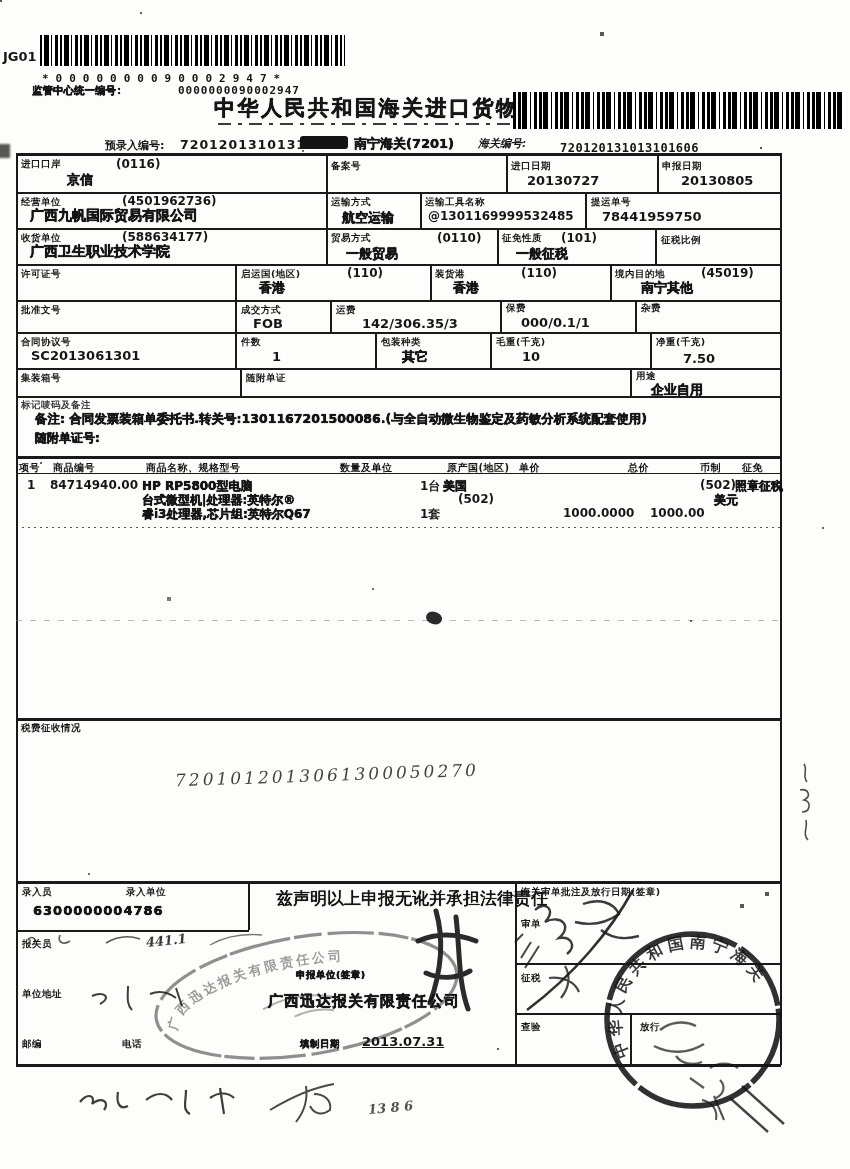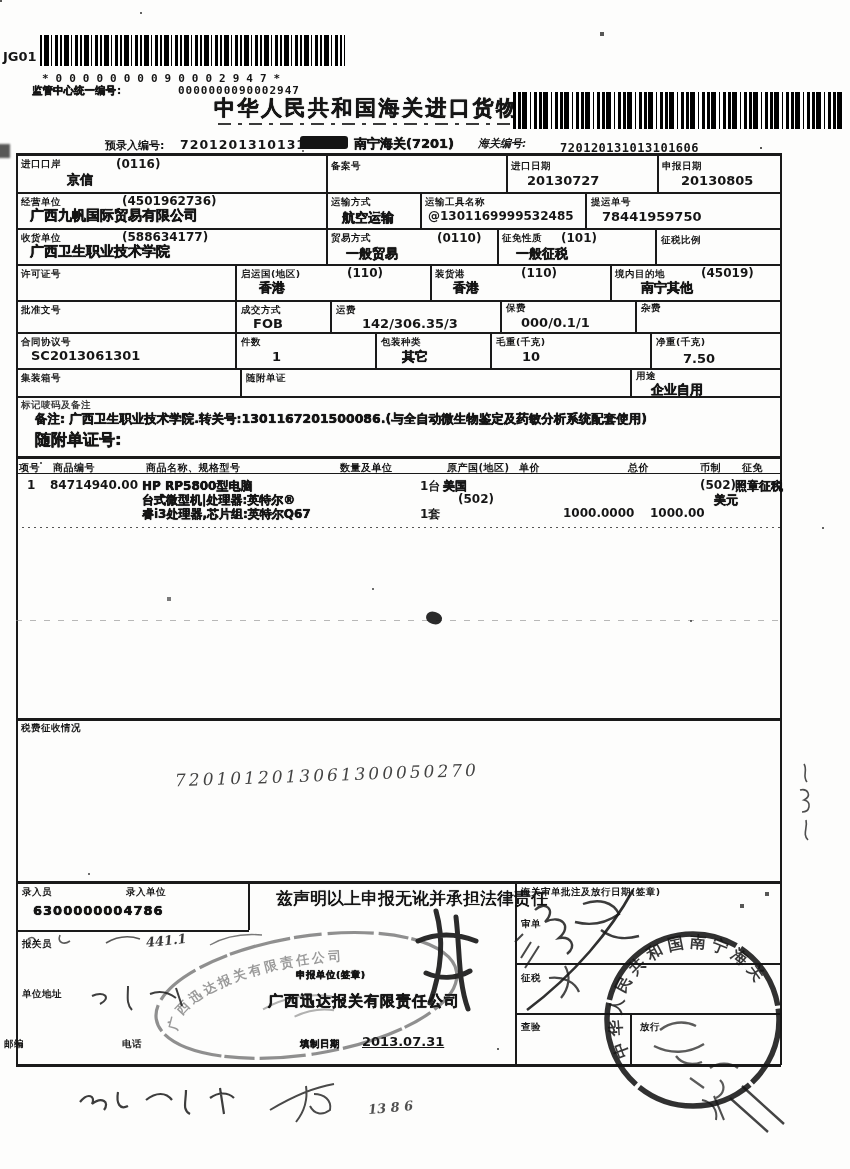--- a/index.html
+++ b/index.html
@@ -153,22 +153,22 @@
   <div class="abs val" style="left:522px;top:349px;">10</div>
   <div class="abs lbl" style="left:656px;top:336px;">净重(千克)</div>
   <div class="abs val" style="left:683px;top:351px;">7.50</div>
 
   <div class="abs lbl" style="left:21px;top:372px;">集装箱号</div>
   <div class="abs lbl" style="left:246px;top:372px;">随附单证</div>
   <div class="abs lbl" style="left:636px;top:370px;">用途</div>
   <div class="abs val sm" style="left:651px;top:381px;">企业自用</div>
 
   <div class="abs lbl" style="left:21px;top:399px;opacity:.85;">标记唛码及备注</div>
-  <div class="abs sm" style="left:35px;top:411px;font-size:12.5px;font-weight:bold;">备注: 广西卫生职业技术学院.转关号:1301167201500086.(与全自动微生物鉴定及药敏分析系统配套使用)</div>
-  <div class="abs sm" style="left:35px;top:430px;font-size:16px;font-weight:bold;filter:blur(.4px);">随附单证号:</div>
+  <div class="abs sm" style="left:35px;top:411px;font-size:12.5px;font-weight:bold;">备注: 合同发票装箱单委托书.转关号:1301167201500086.(与全自动微生物鉴定及药敏分析系统配套使用)</div>
+  <div class="abs sm" style="left:35px;top:430px;font-size:12px;font-weight:bold;filter:blur(.4px);">随附单证号:</div>
 
   <div class="abs gh" style="left:19px;top:461px;">项号</div>
   <div class="abs gh" style="left:53px;top:461px;">商品编号</div>
   <div class="abs gh" style="left:146px;top:461px;">商品名称、规格型号</div>
   <div class="abs gh" style="left:340px;top:461px;">数量及单位</div>
   <div class="abs gh" style="left:447px;top:461px;">原产国(地区)</div>
   <div class="abs gh" style="left:519px;top:461px;">单价</div>
   <div class="abs gh" style="left:628px;top:461px;">总价</div>
   <div class="abs gh" style="left:700px;top:461px;">币制</div>
   <div class="abs gh" style="left:742px;top:461px;">征免</div>
@@ -201,21 +201,21 @@
   <div class="abs lbl" style="left:22px;top:886px;">录入员</div>
   <div class="abs lbl" style="left:126px;top:886px;">录入单位</div>
   <div class="abs val sm" style="left:33px;top:903px;letter-spacing:1px;text-align:right;">6300000004786</div>
   <div class="abs sm" style="left:276px;top:887px;font-size:17px;font-weight:normal;">兹声明以上申报无讹并承担法律责任</div>
   <div class="abs lbl" style="left:521px;top:886px;">海关审单批注及放行日期(签章)</div>
 
   <div class="abs lbl" style="left:22px;top:938px;">报关员</div>
   <div class="abs hand" style="left:146px;top:933px;font-size:13px;font-weight:bold;transform:rotate(-6deg);opacity:.85;">441.1</div>
 
   <div class="abs lbl" style="left:22px;top:988px;">单位地址</div>
-  <div class="abs lbl" style="left:4px;top:1038px;">邮编</div>
+  <div class="abs lbl" style="left:22px;top:1038px;">邮编</div>
   <div class="abs lbl" style="left:122px;top:1038px;">电话</div>
   <div class="abs lbl sm" style="left:300px;top:1038px;filter:blur(.3px);">填制日期</div>
   <div class="abs val" style="left:362px;top:1034px;text-decoration:underline;">2013.07.31</div>
 
   <div class="abs lbl sm" style="left:296px;top:969px;filter:blur(.3px);">申报单位(签章)</div>
   <div class="abs sm" style="left:268px;top:992px;font-size:15px;font-weight:bold;letter-spacing:1px;">广西迅达报关有限责任公司</div>
 
   <div class="abs lbl" style="left:521px;top:918px;">审单</div>
   <div class="abs lbl" style="left:521px;top:972px;">征税</div>
   <div class="abs lbl" style="left:521px;top:1021px;">查验</div>

